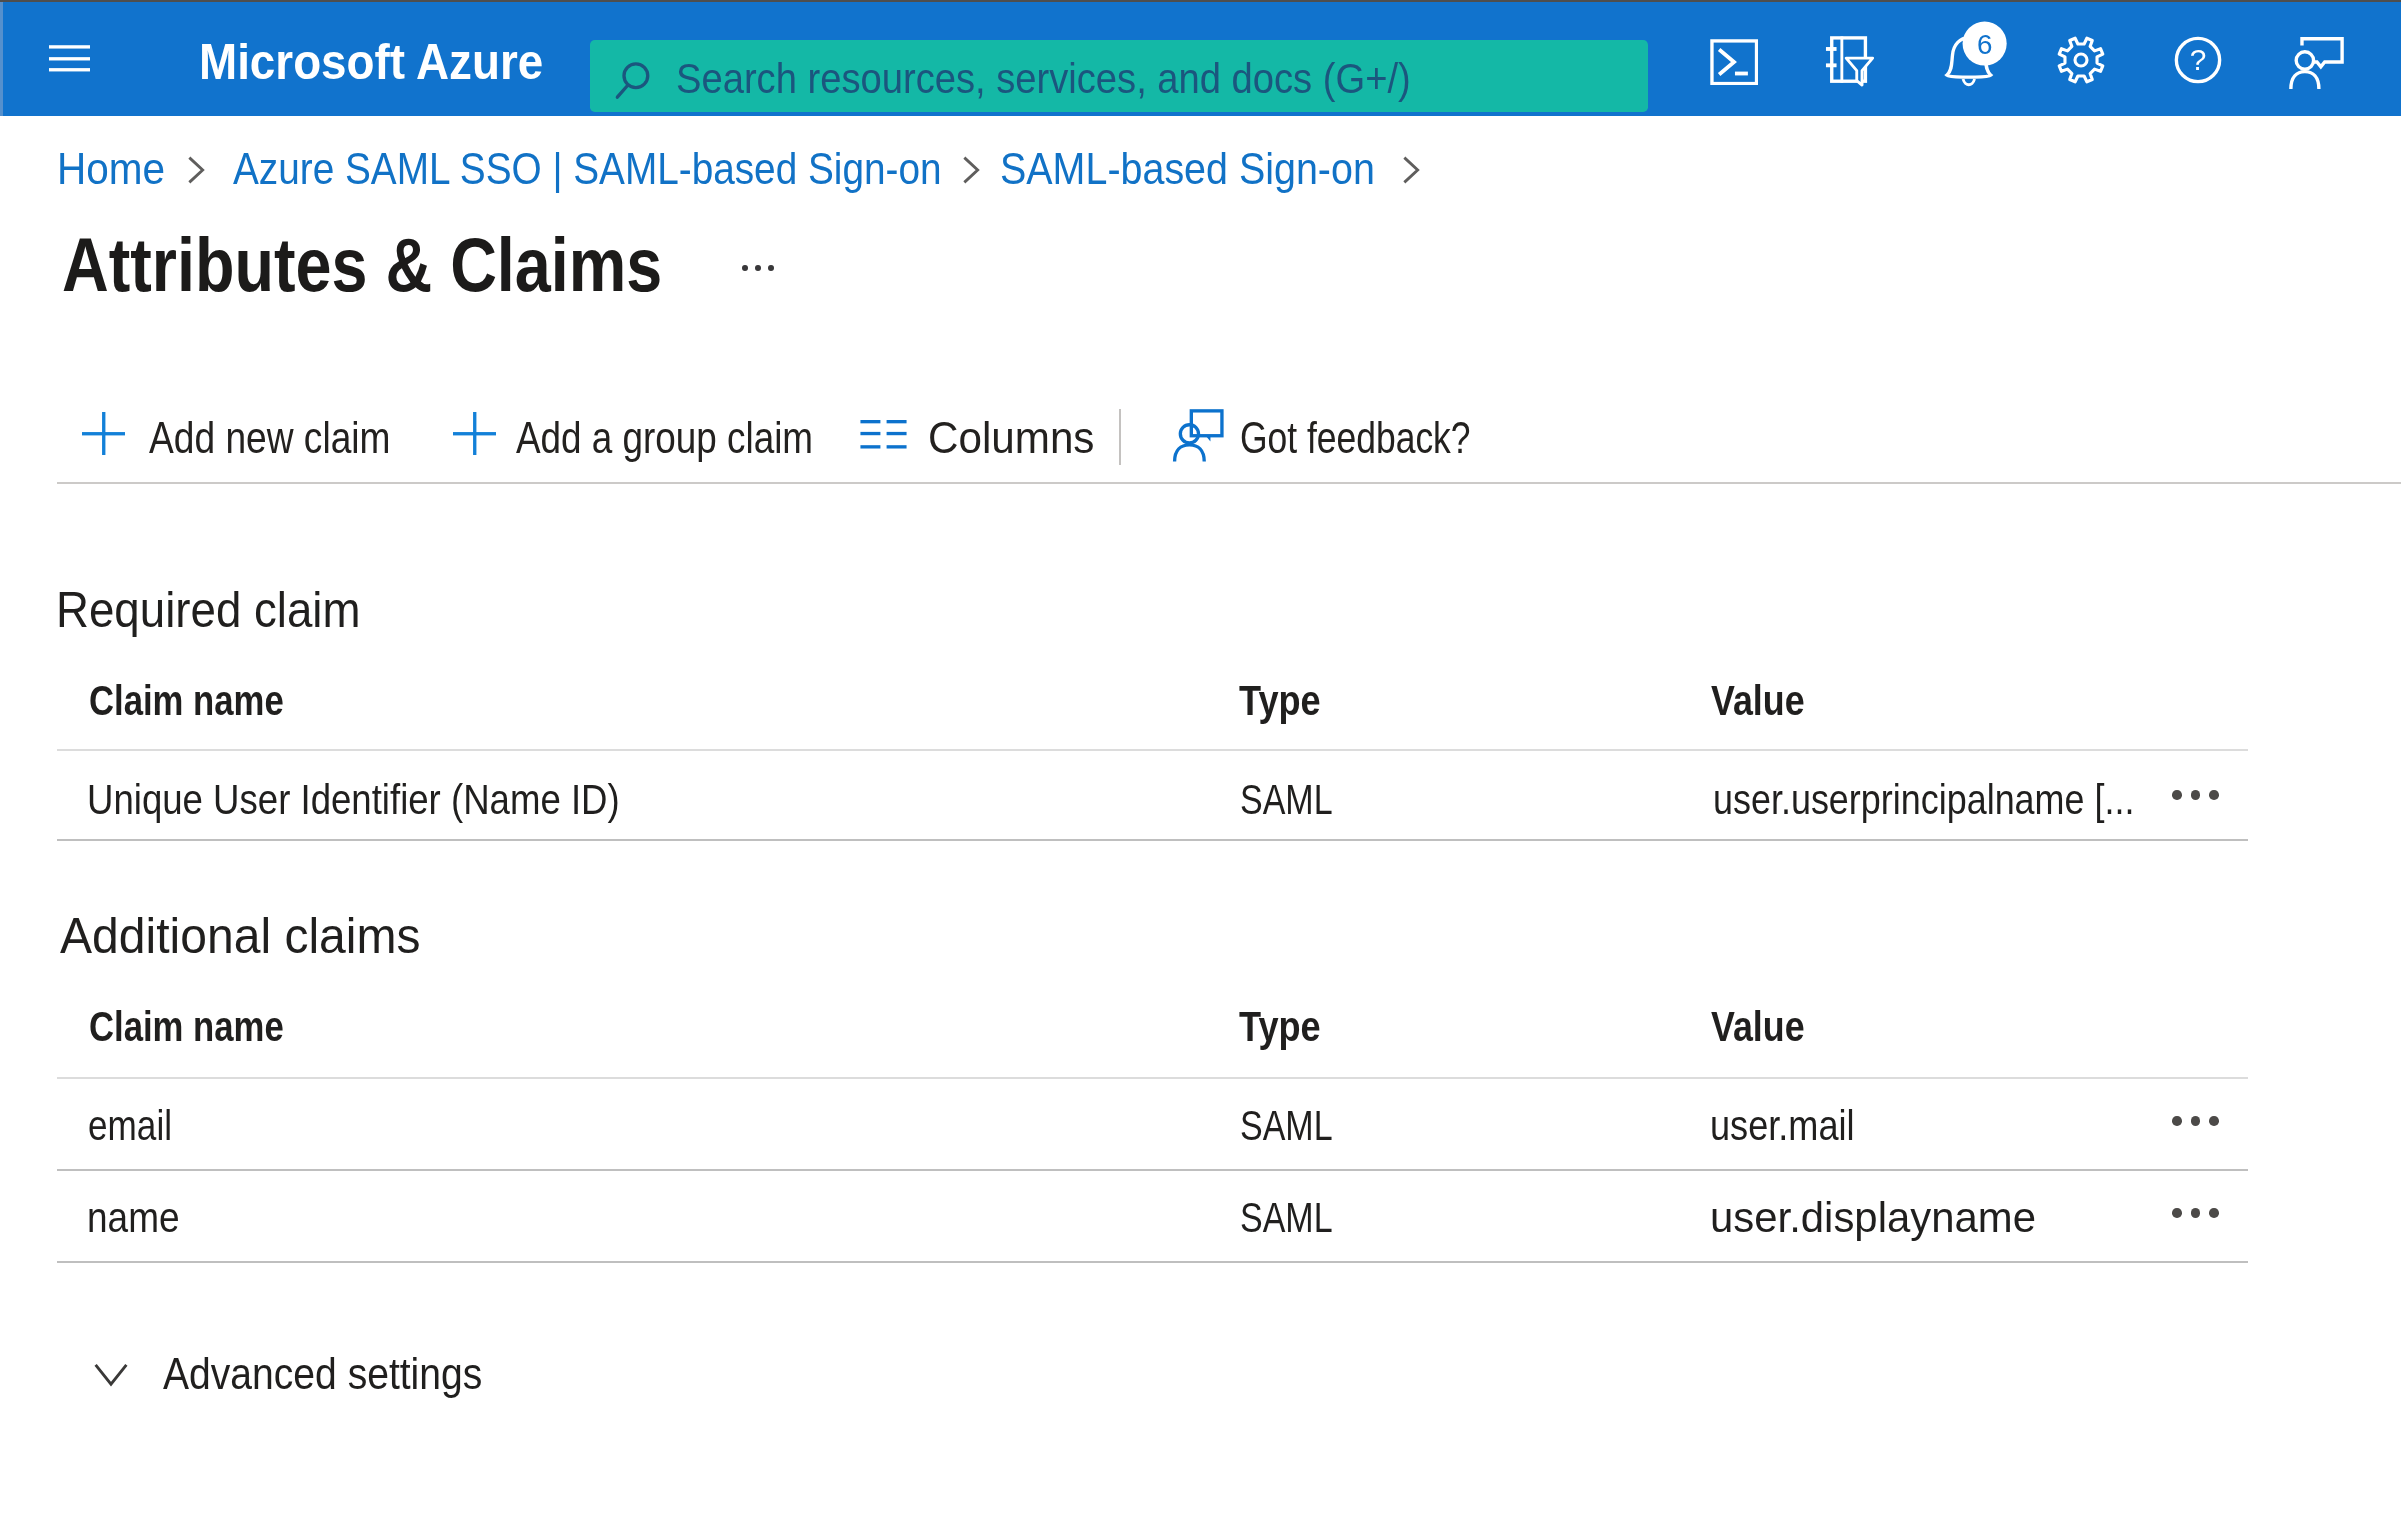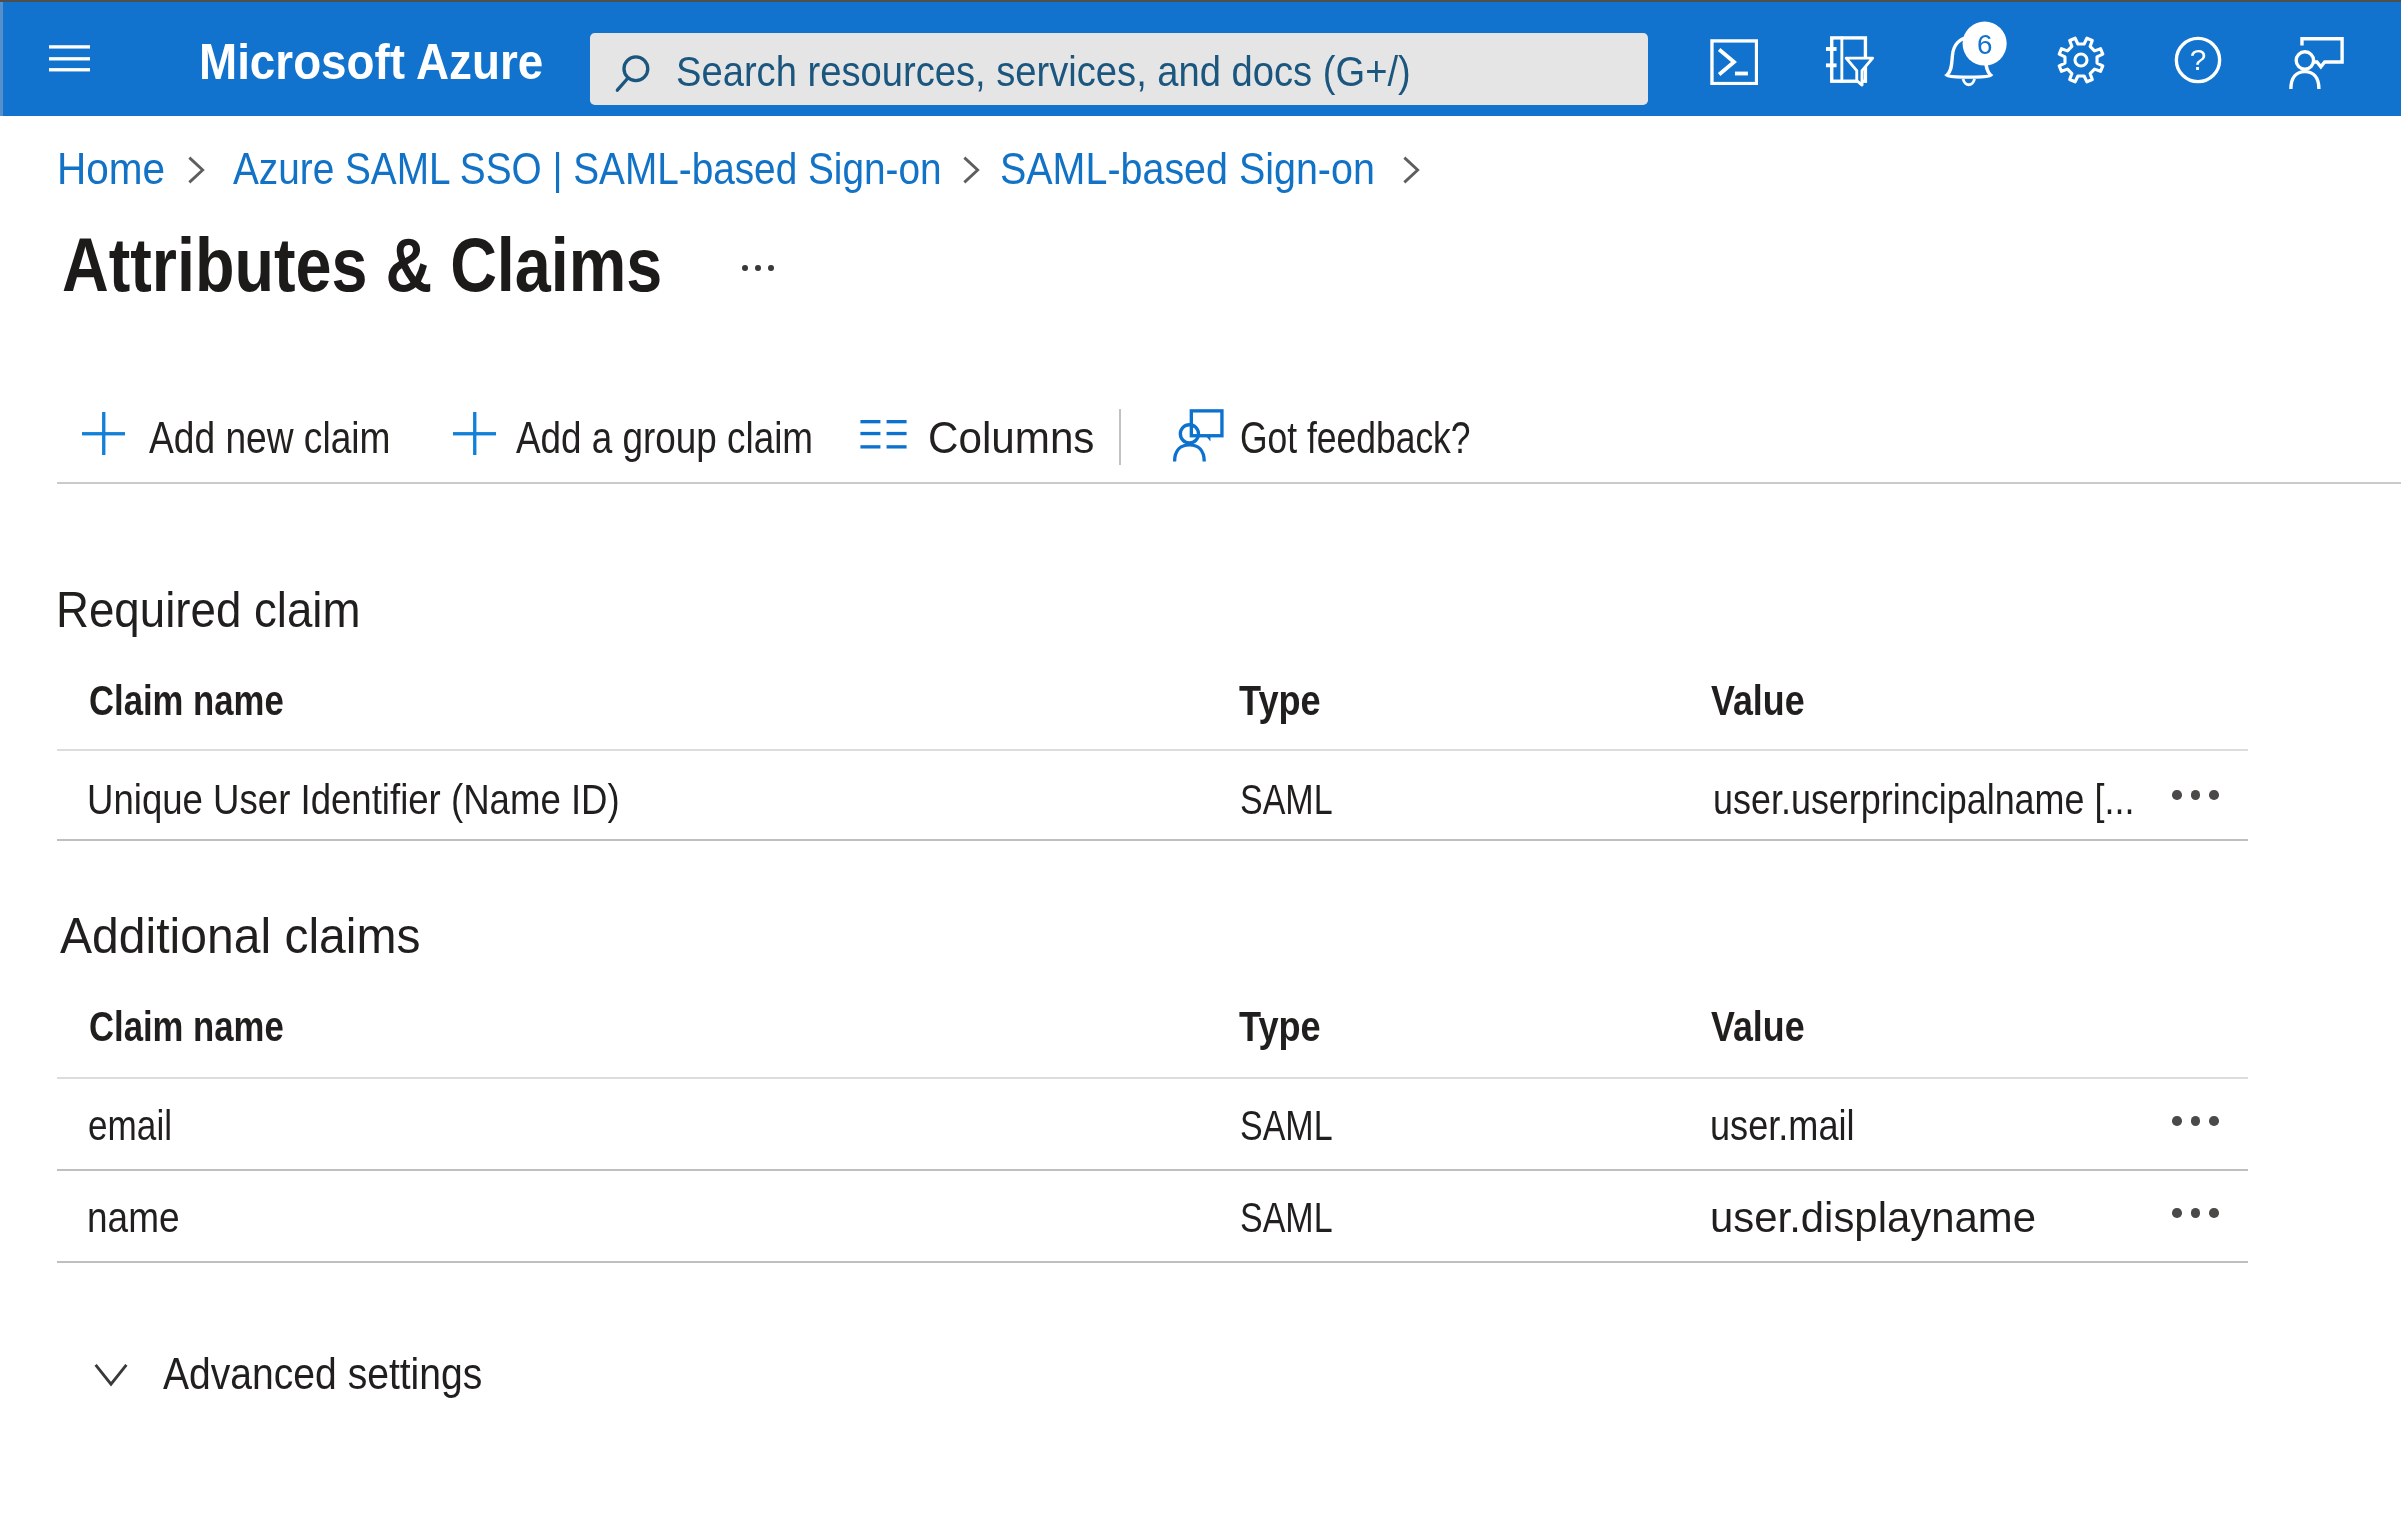--- a/index.html
+++ b/index.html
@@ -4,21 +4,21 @@
 <style>
   * { margin:0; padding:0; box-sizing:border-box; }
   html,body { width:3003px; height:1519px; background:#ffffff; overflow:hidden; }
   body { font-family:"Liberation Sans", sans-serif; position:relative; }
   .abs { position:absolute; white-space:nowrap; }
   .t { line-height:1; }
   #topstrip { left:0; top:0; width:3003px; height:2.4px; background:#4e4e4e; }
   #topbar { left:0; top:2.4px; width:3003px; height:114px; background:#1173cd; }
   #leftedge { left:0; top:0; width:3.4px; height:114px; background:#5590cd; }
   #brand { left:199px; top:35px; font-size:50px; font-weight:bold; color:#ffffff; }
-  #searchbox { left:590px; top:31px; width:1058px; height:72px; background:#e5e5e5; border-radius:4.8px; }
+  #searchbox { left:590px; top:38px; width:1058px; height:72px; background:#14b8a6; border-radius:4.8px; }
   #searchtext { left:86px; top:17.3px; font-size:42px; color:#1b567e; }
   .crumb { font-size:45px; color:#1172c6; }
   #title { left:62px; top:227px; font-size:76px; font-weight:bold; color:#1c1b1a; }
   .tbtxt { font-size:44px; color:#23211f; }
   .hdrtxt { font-size:42px; font-weight:bold; color:#201f1e; }
   .celltxt { font-size:42px; color:#201f1e; }
   .sechead { font-size:50px; color:#201f1e; }
   .hrA { background:#dcdcdc; height:1.9px; }
   .hrB { background:#bfbfbf; height:2.4px; }
   .dots3 span { display:inline-block; width:9.6px; height:9.6px; border-radius:50%; background:#4c4a48; margin-right:9px; }

